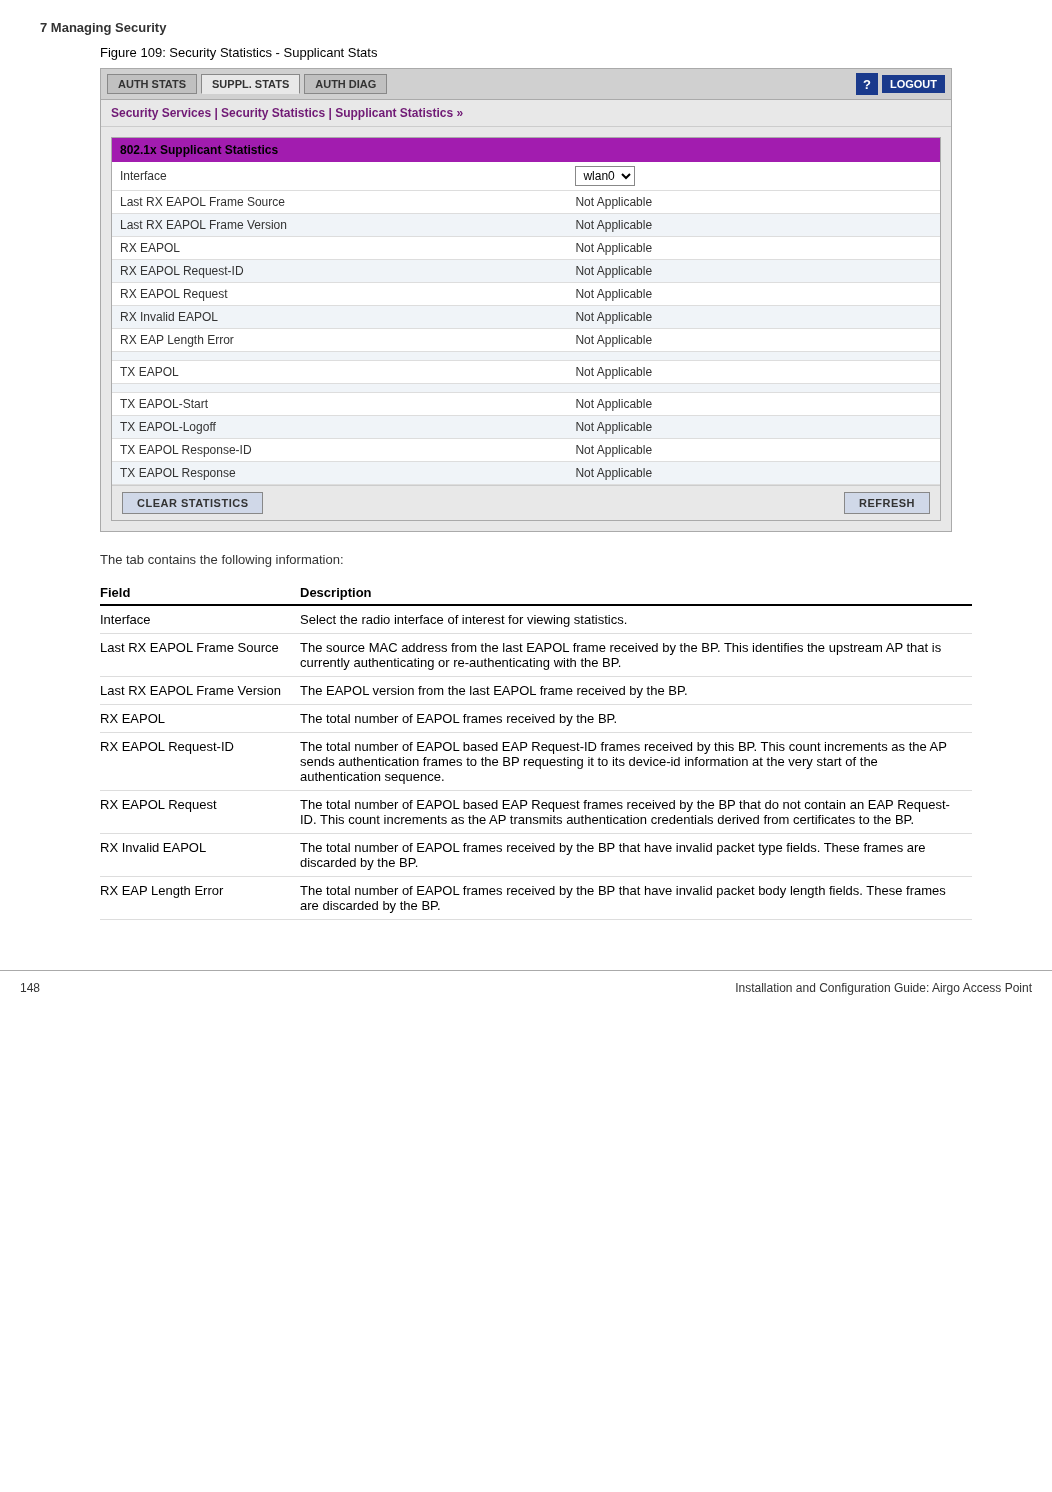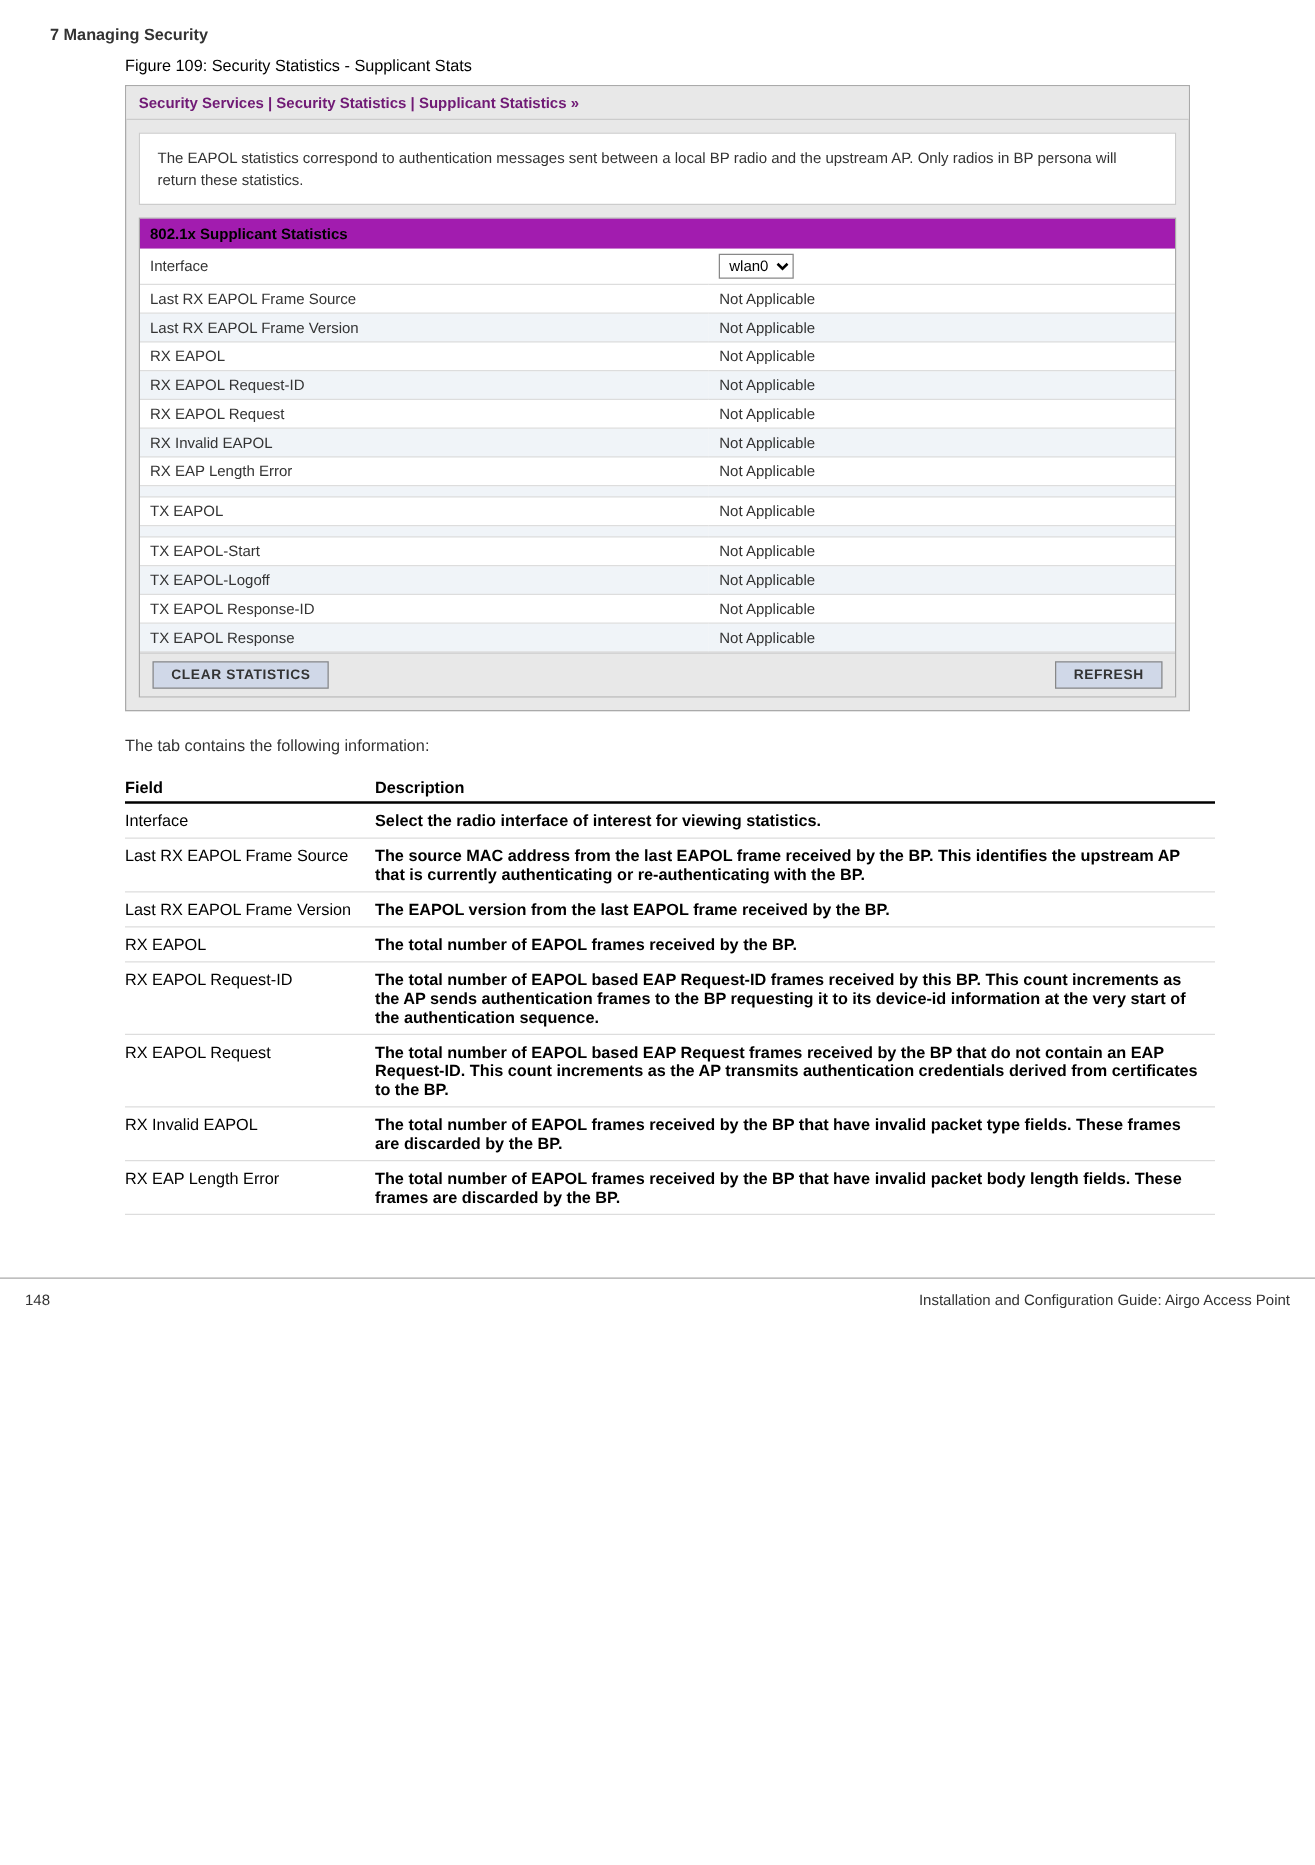--- a/index.html
+++ b/index.html
@@ -212,21 +212,20 @@
       border-bottom: 2px solid #000;
       padding: 4px 10px 4px 0;
       font-size: 13px;
       margin-left: 32px;
     }
 
     .desc-table td {
       padding: 6px 10px 6px 0;
       vertical-align: top;
       border-bottom: 1px solid #ddd;
-      font-weight: bold;
     }
 
     .desc-table td:first-child {
       width: 200px;
       font-weight: normal;
       white-space: nowrap;
     }
 
     
     .page-footer {
@@ -244,24 +243,31 @@
 <body>
 
 <div class="page-wrapper">
 
   <div class="chapter-header">7  Managing Security</div>
 
   <div class="figure-title">Figure 109:    Security Statistics - Supplicant Stats</div>
 
   <div class="device-ui">
 
+    <div class="top-nav">
+      <button class="nav-tab">AUTH STATS</button>
+      <button class="nav-tab active">SUPPL. STATS</button>
+      <button class="nav-tab">AUTH DIAG</button>
+      <div class="nav-spacer"></div>
+      <button class="nav-help">?</button>
+      <button class="nav-logout">LOGOUT</button>
+    </div>
 
     <div class="breadcrumb-bar">Security Services  |  Security Statistics  |  Supplicant Statistics  »</div>
 
-    <div class="info-box">The EAPOL statistics correspond to authentication messages sent between a local BP  radio  and  the  upstream  AP.  Only  radios  in  BP  persona  will  return  these statistics.</div>
 
     <div class="stats-section">
       <div class="stats-header">802.1x Supplicant Statistics</div>
       <table class="stats-table">
         <tbody>
           <tr>
             <td>Interface</td>
             <td>
               <select class="interface-select">
                 <option>wlan0</option>

